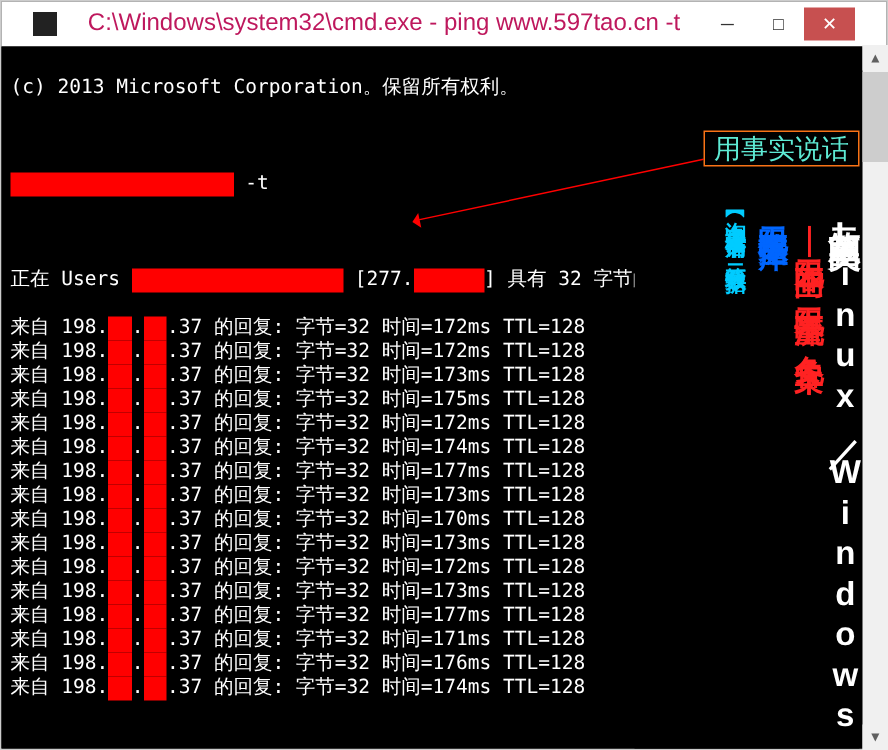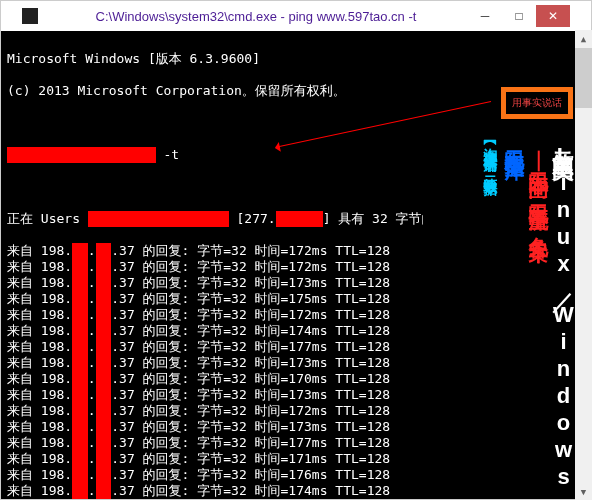--- a/index.html
+++ b/index.html
@@ -1,30 +1,30 @@
 <!DOCTYPE html>
 <html><head>
 <meta charset="utf-8">
 <style>
 * { margin: 0; padding: 0; box-sizing: border-box; }
 body { width: 592px; height: 500px; font-family: Consolas, monospace; font-size: 12px; background: #fff; overflow: hidden; }
 .window { width: 592px; height: 500px; background: #000; display: flex; flex-direction: column; border: 1px solid #ccc; }
-.titlebar { height: 30px; background: #fff; display: flex; align-items: center; padding: 0 21px; color: #4c1d95; font-family: "Segoe UI", sans-serif; font-size: 13px; }
+.titlebar { height: 30px; background: #fff; display: flex; align-items: center; padding: 0 21px; color: #be185d; font-family: "Segoe UI", sans-serif; font-size: 16px; }
 .title-icon { width: 16px; height: 16px; background: #222; margin-right: 6px; display: inline-block; }
 .title { flex: 1; text-align: center; }
 .win-btns { display: flex; gap: 0; margin-left: auto; }
 .win-btn { width: 34px; height: 22px; display: flex; align-items: center; justify-content: center; font-size: 12px; color: #333; cursor: pointer; }
 .win-btn.min::before { content: "─"; }
 .win-btn.max::before { content: "□"; }
 .win-btn.close { background: #c75050; color: #fff; }
 .win-btn.close::before { content: "✕"; }
 .terminal { flex: 1; background: #000; color: #fff; padding: 4px 6px; font-family: "SimSun", "NSimSun", Consolas, monospace; font-size: 13px; line-height: 16px; white-space: pre; position: relative; overflow: hidden; }
 .line { display: flex; }
 .redact { background: #f00; color: #f00; display: inline-block; }
-.annot-box { position: absolute; right: 18px; top: 56px; border: 5px solid #f97316; color: #ef4444; padding: 3px 6px; font-family: "SimSun", sans-serif; font-size: 10px; background: #000; }
+.annot-box { position: absolute; right: 18px; top: 56px; border: 1px solid #f97316; color: #5eead4; padding: 3px 6px; font-family: "SimSun", sans-serif; font-size: 18px; background: #000; }
 .arrow-line { position: absolute; width: 220px; height: 1px; background: #f00; top: 70px; right: 100px; transform: rotate(-12deg); transform-origin: right center; }
 .arrow-line::after { content: ""; position: absolute; left: -6px; top: -4px; border: 5px solid transparent; border-right-color: #f00; }
 .ad-block { position: absolute; right: 18px; top: 100px; width: 150px; height: 380px; background: #000; display: flex; flex-direction: row-reverse; justify-content: flex-start; gap: 4px; }
 .vcol { writing-mode: vertical-rl; text-orientation: upright; font-family: "Microsoft YaHei", sans-serif; font-weight: bold; padding: 4px 2px; letter-spacing: 2px; }
 .c-white { color: #fff; font-size: 22px; }
 .c-red { color: #f22; font-size: 20px; }
 .c-blue { color: #06f; font-size: 20px; }
 .c-cyan { color: #0cf; font-size: 14px; }
 .scrollbar { position: absolute; right: 0; top: 30px; bottom: 0; width: 17px; background: #f0f0f0; }
 .scroll-thumb { position: absolute; top: 18px; width: 17px; height: 60px; background: #cdcdcd; }
@@ -42,21 +42,20 @@
     <span class="title-icon"></span>
     <span class="title">C:\Windows\system32\cmd.exe - ping  www.597tao.cn -t</span>
     <div class="win-btns">
       <div class="win-btn min"></div>
       <div class="win-btn max"></div>
       <div class="win-btn close"></div>
     </div>
   </div>
 
   <div class="terminal">
-<div class="line"><span>Microsoft Windows [版本 6.3.9600]</span></div>
 <div class="line"><span>(c) 2013 Microsoft Corporation。保留所有权利。</span></div>
 <div class="line"><span></span>&nbsp;</div>
 <div class="line"><span class="redact">                   </span><span> -t</span></div>
 <div class="line"><span></span>&nbsp;</div>
 <div class="line"><span>正在 Users </span><span class="redact">                  </span><span> [277.</span><span class="redact">      </span><span>] 具有 32 字节的数据:</span></div>
 <div id="ping-rows"><div class="line"><span>来自 198.</span><span class="redact">  </span><span>.</span><span class="redact">  </span><span>.37 的回复: 字节=32 时间=172ms TTL=128</span></div><div class="line"><span>来自 198.</span><span class="redact">  </span><span>.</span><span class="redact">  </span><span>.37 的回复: 字节=32 时间=172ms TTL=128</span></div><div class="line"><span>来自 198.</span><span class="redact">  </span><span>.</span><span class="redact">  </span><span>.37 的回复: 字节=32 时间=173ms TTL=128</span></div><div class="line"><span>来自 198.</span><span class="redact">  </span><span>.</span><span class="redact">  </span><span>.37 的回复: 字节=32 时间=175ms TTL=128</span></div><div class="line"><span>来自 198.</span><span class="redact">  </span><span>.</span><span class="redact">  </span><span>.37 的回复: 字节=32 时间=172ms TTL=128</span></div><div class="line"><span>来自 198.</span><span class="redact">  </span><span>.</span><span class="redact">  </span><span>.37 的回复: 字节=32 时间=174ms TTL=128</span></div><div class="line"><span>来自 198.</span><span class="redact">  </span><span>.</span><span class="redact">  </span><span>.37 的回复: 字节=32 时间=177ms TTL=128</span></div><div class="line"><span>来自 198.</span><span class="redact">  </span><span>.</span><span class="redact">  </span><span>.37 的回复: 字节=32 时间=173ms TTL=128</span></div><div class="line"><span>来自 198.</span><span class="redact">  </span><span>.</span><span class="redact">  </span><span>.37 的回复: 字节=32 时间=170ms TTL=128</span></div><div class="line"><span>来自 198.</span><span class="redact">  </span><span>.</span><span class="redact">  </span><span>.37 的回复: 字节=32 时间=173ms TTL=128</span></div><div class="line"><span>来自 198.</span><span class="redact">  </span><span>.</span><span class="redact">  </span><span>.37 的回复: 字节=32 时间=172ms TTL=128</span></div><div class="line"><span>来自 198.</span><span class="redact">  </span><span>.</span><span class="redact">  </span><span>.37 的回复: 字节=32 时间=173ms TTL=128</span></div><div class="line"><span>来自 198.</span><span class="redact">  </span><span>.</span><span class="redact">  </span><span>.37 的回复: 字节=32 时间=177ms TTL=128</span></div><div class="line"><span>来自 198.</span><span class="redact">  </span><span>.</span><span class="redact">  </span><span>.37 的回复: 字节=32 时间=171ms TTL=128</span></div><div class="line"><span>来自 198.</span><span class="redact">  </span><span>.</span><span class="redact">  </span><span>.37 的回复: 字节=32 时间=176ms TTL=128</span></div><div class="line"><span>来自 198.</span><span class="redact">  </span><span>.</span><span class="redact">  </span><span>.37 的回复: 字节=32 时间=174ms TTL=128</span></div></div>
 
     <div class="arrow-line"></div>
     <div class="annot-box">用事实说话</div>
 

